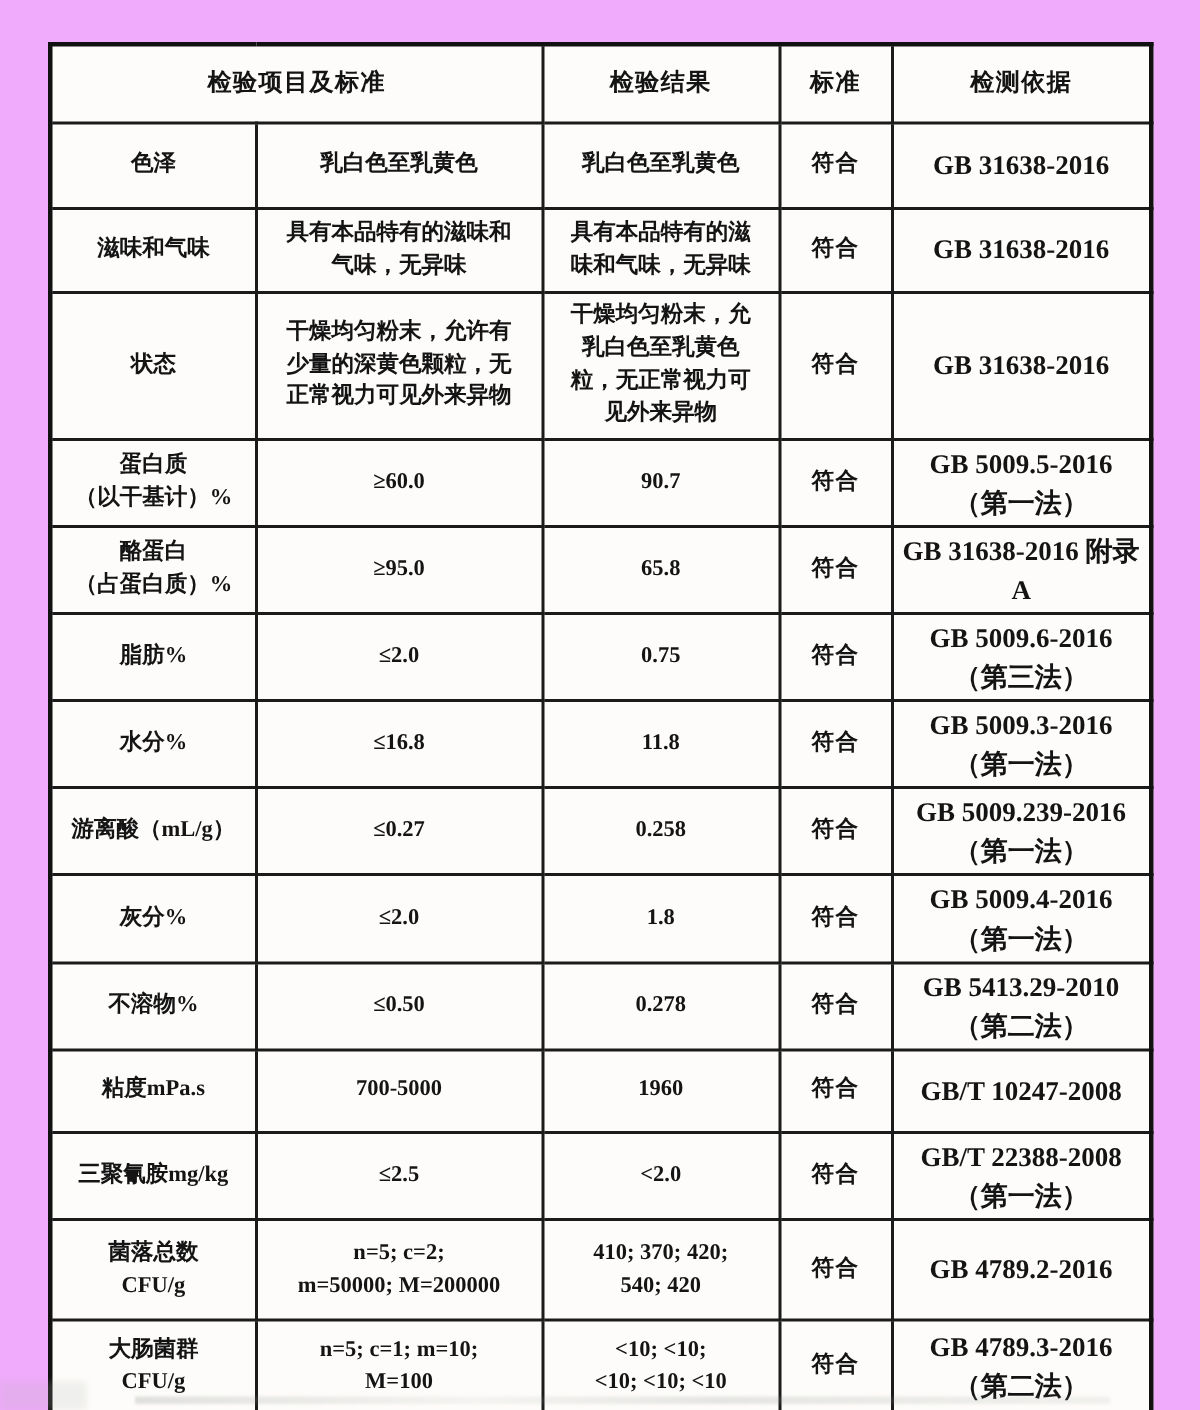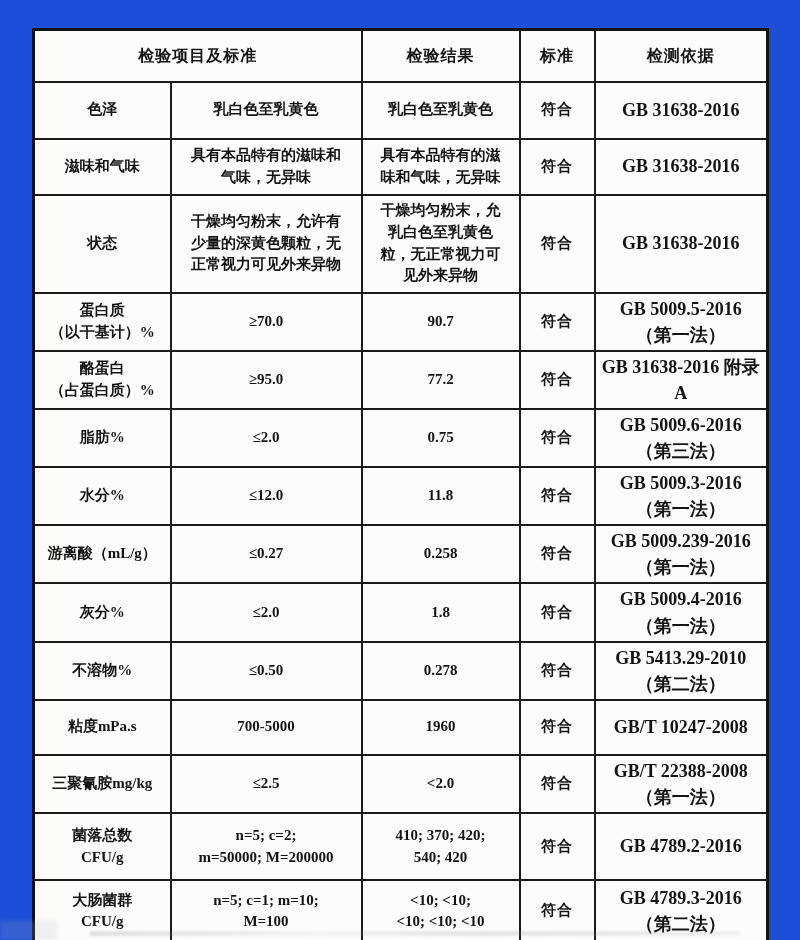--- a/index.html
+++ b/index.html
@@ -12,21 +12,21 @@
     position: relative;
     background: #ffffff;
     font-family: "Liberation Serif", "DejaVu Serif", serif;
     color: #141414;
     overflow: hidden;
   }
   .page {
     position: absolute;
     left: 0; top: 0;
     width: 800px; height: 940px;
-    background: #1d4ed8;
+    background: #f0abfc;
   }
   table.report {
     position: absolute;
     left: 32px;
     top: 28px;
     width: 734px;
     border-collapse: collapse;
     table-layout: fixed;
     background: #fdfcfa;
   }
@@ -135,48 +135,48 @@
 乳白色至乳黄色
 粒，无正常视力可
 见外来异物</td>
       <td class="c-conform">符合</td>
       <td class="c-basis">GB 31638-2016</td>
     </tr>
 
     <tr class="h58">
       <td class="c-item">蛋白质
 （以干基计）%</td>
-      <td class="c-standard">≥70.0</td>
+      <td class="c-standard">≥60.0</td>
       <td class="c-result">90.7</td>
       <td class="c-conform">符合</td>
       <td class="c-basis">GB 5009.5-2016
 （第一法）</td>
     </tr>
 
     <tr class="h55">
       <td class="c-item">酪蛋白
 （占蛋白质）%</td>
       <td class="c-standard">≥95.0</td>
-      <td class="c-result">77.2</td>
+      <td class="c-result">65.8</td>
       <td class="c-conform">符合</td>
       <td class="c-basis">GB 31638-2016 附录A</td>
     </tr>
 
     <tr class="h54">
       <td class="c-item">脂肪%</td>
       <td class="c-standard">≤2.0</td>
       <td class="c-result">0.75</td>
       <td class="c-conform">符合</td>
       <td class="c-basis">GB 5009.6-2016
 （第三法）</td>
     </tr>
 
     <tr class="h53">
       <td class="c-item">水分%</td>
-      <td class="c-standard">≤12.0</td>
+      <td class="c-standard">≤16.8</td>
       <td class="c-result">11.8</td>
       <td class="c-conform">符合</td>
       <td class="c-basis">GB 5009.3-2016
 （第一法）</td>
     </tr>
 
     <tr class="h54">
       <td class="c-item">游离酸（mL/g）</td>
       <td class="c-standard">≤0.27</td>
       <td class="c-result">0.258</td>

